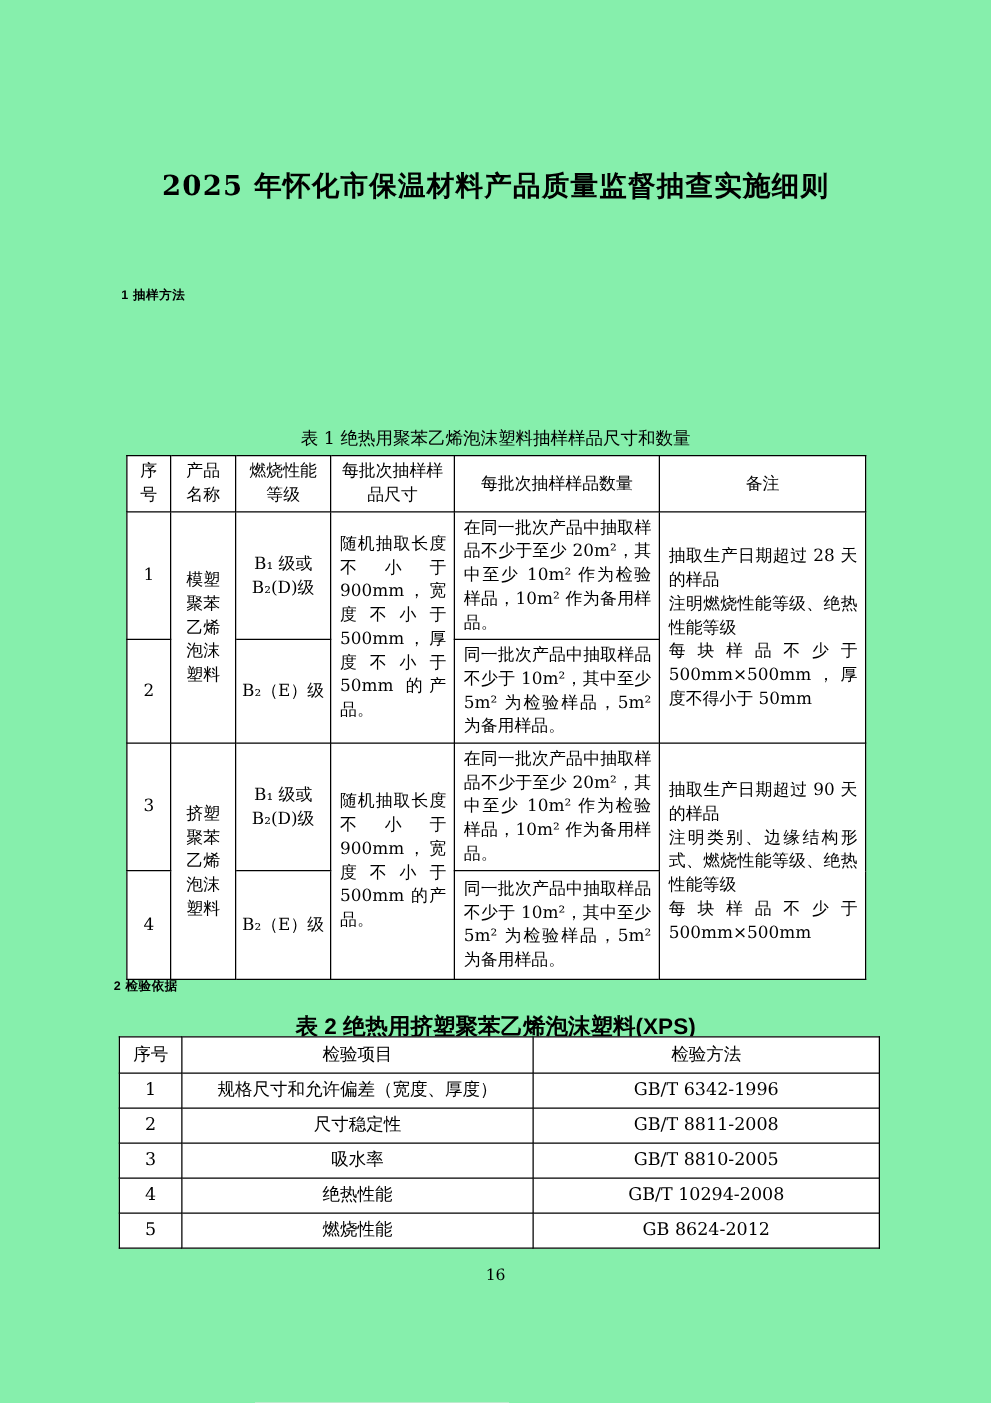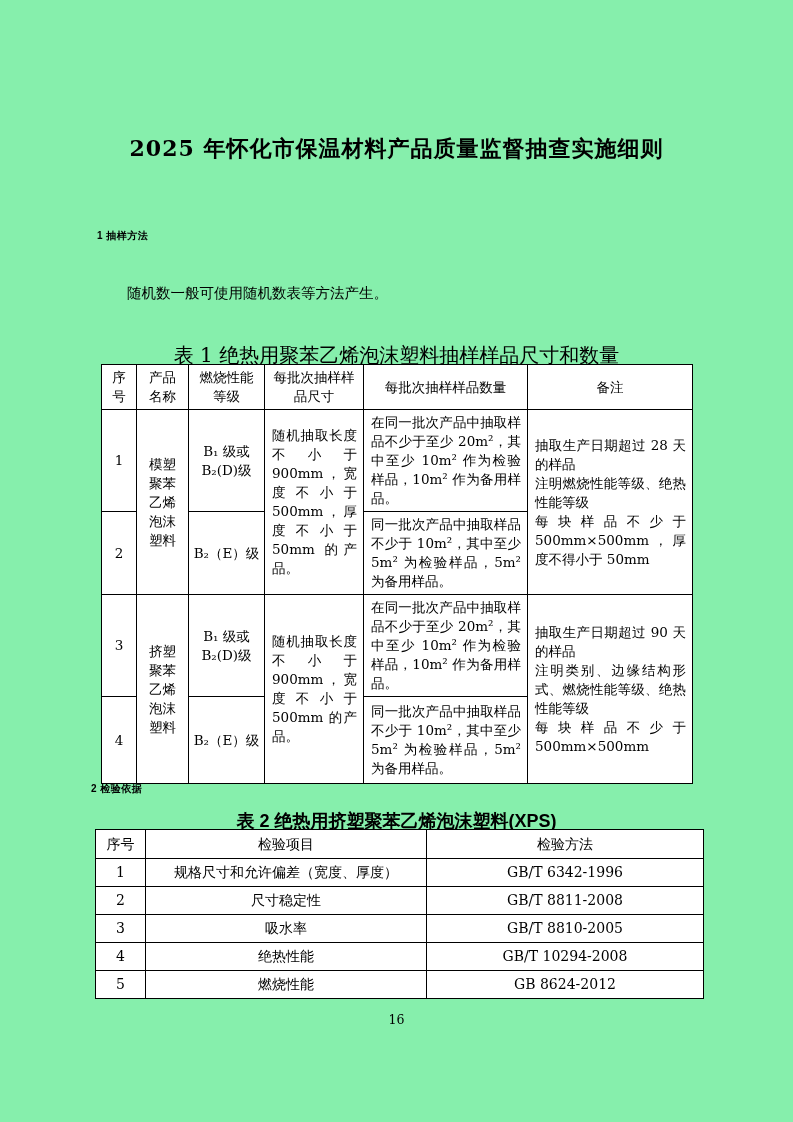--- a/index.html
+++ b/index.html
@@ -16,21 +16,21 @@
   .heading {
     position:absolute; font-family:"Liberation Sans","DejaVu Sans",sans-serif;
     font-weight:bold; font-size:10px; letter-spacing:0.5px;
   }
   #h1 { top:229px; left:97px; }
   #h2 { top:782px; left:91px; }
   .para { position:absolute; left:127px; font-size:14.5px; white-space:nowrap; }
   #p1 { top:255px; } #p2 { top:284px; } #p3 { top:313px; }
   .tcap1 {
     position:absolute; top:342px; left:0; width:100%;
-    text-align:center; font-size:20px;
+    text-align:center; font-size:14px;
   }
   .tcap2 {
     position:absolute; top:809px; left:0; width:100%;
     text-align:center; font-size:18px; font-weight:bold;
     font-family:"Liberation Sans","DejaVu Sans",sans-serif;
   }
   table { border-collapse:collapse; table-layout:fixed; position:absolute; background:#fff; }
   td, th { border:1.5px solid #000; font-size:13.5px; line-height:19px;
            vertical-align:middle; font-weight:normal; overflow:hidden; }
   #table1 { left:101px; top:364px; width:591px; }
@@ -52,21 +52,20 @@
   }
 </style>
 </head>
 <body>
 
 <div class="page">
 
   <div class="doc-title">2025 年怀化市保温材料产品质量监督抽查实施细则</div>
 
   <div id="h1" class="heading">1 抽样方法</div>
-  <div id="p2" class="para">随机数一般可使用随机数表等方法产生。</div>
 
   <div class="tcap1">表 1  绝热用聚苯乙烯泡沫塑料抽样样品尺寸和数量</div>
 
   <table id="table1">
     <colgroup>
         <col style="width:35px">
         <col style="width:52px">
         <col style="width:76px">
         <col style="width:99px">
         <col style="width:164px">

